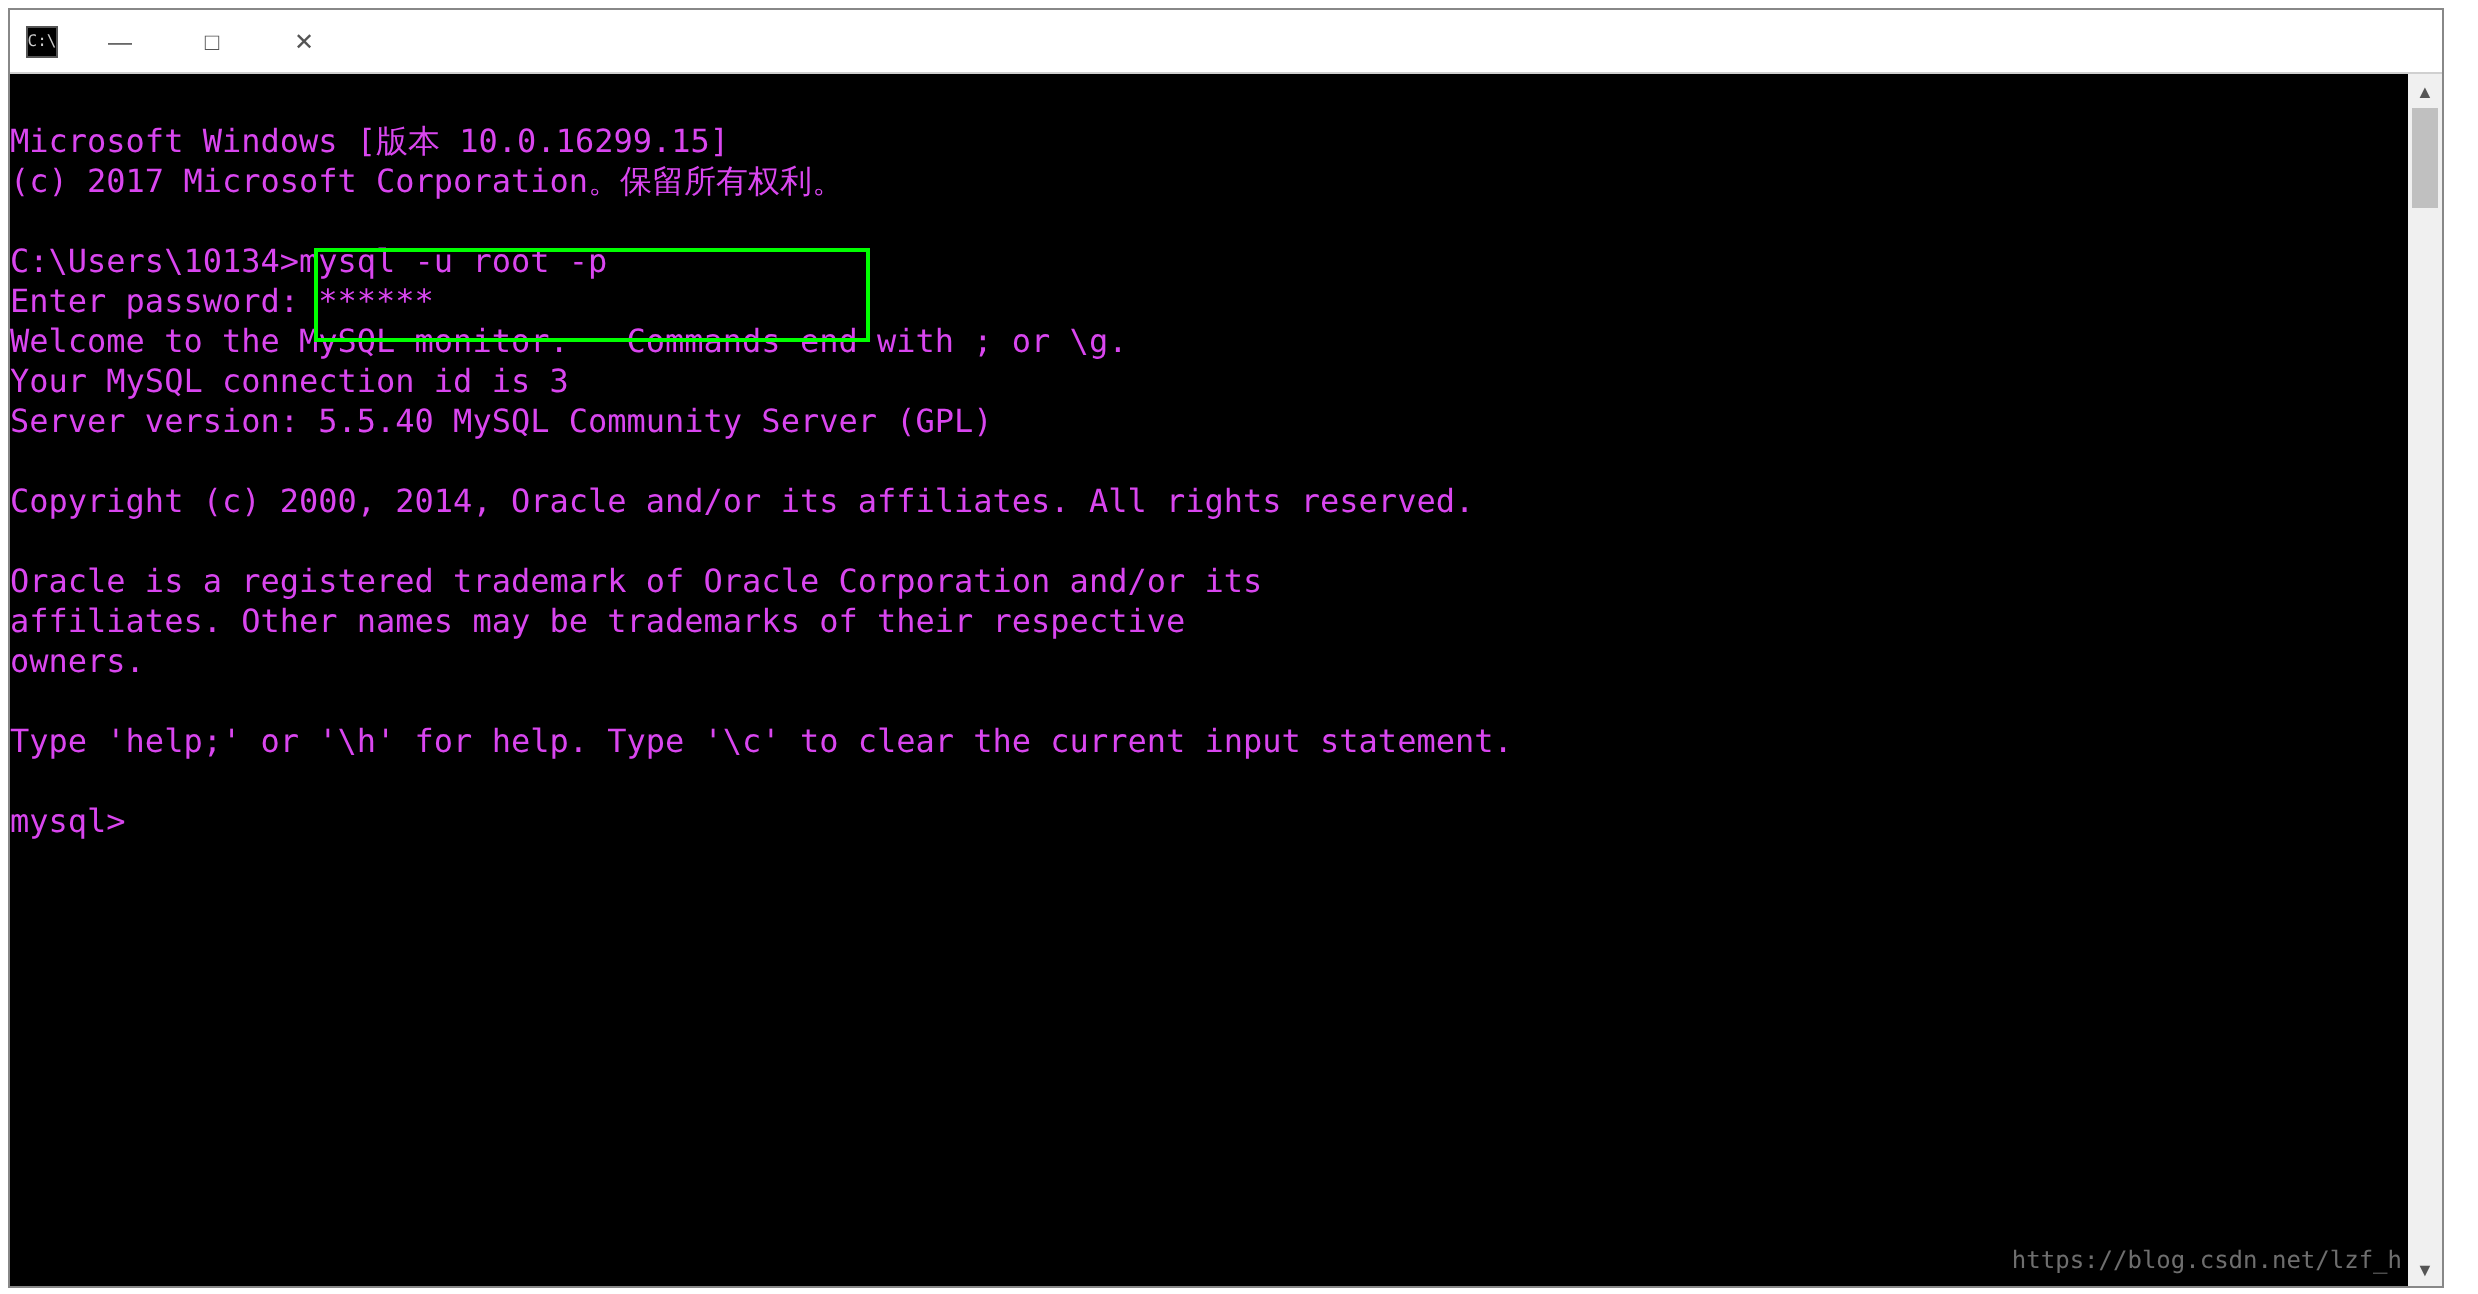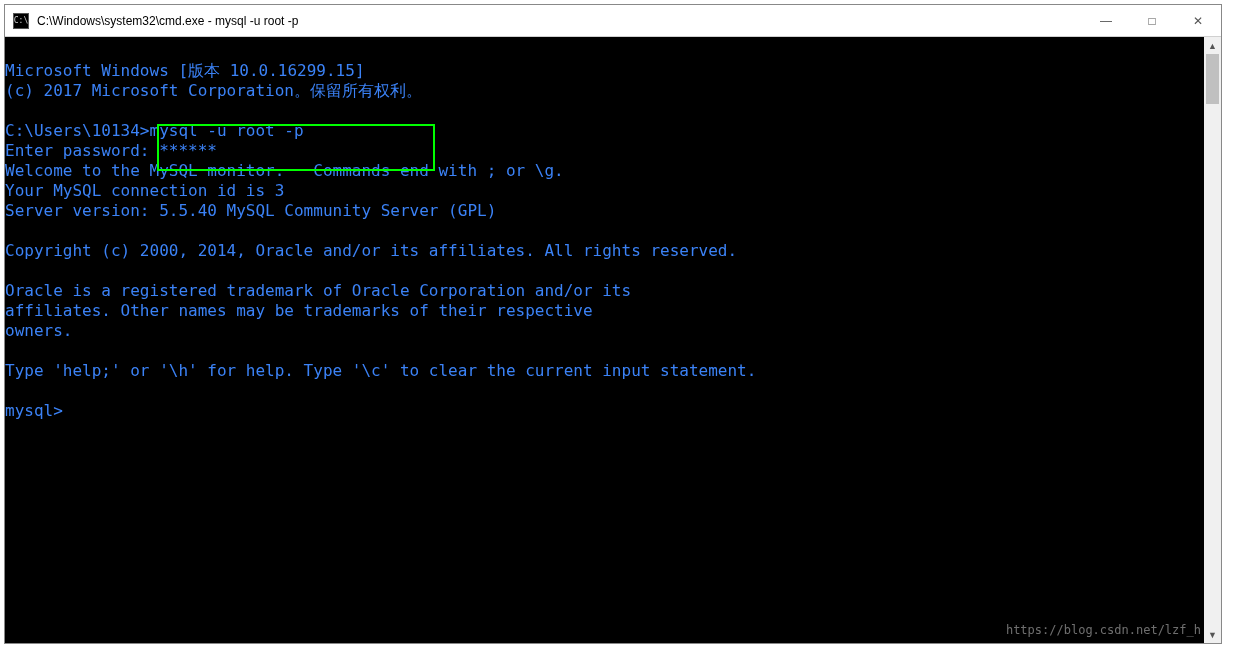--- a/index.html
+++ b/index.html
@@ -67,21 +67,21 @@
     }
     .terminal-wrap {
       flex: 1;
       display: flex;
       background: #000;
       position: relative;
     }
     .terminal {
       flex: 1;
       background: #000;
-      color: #3b82f6;
+      color: #d946ef;
       font-family: "Consolas", "NSimSun", monospace;
       font-size: 16px;
       line-height: 20px;
       padding: 4px 0 0 0;
       white-space: pre;
       overflow: hidden;
       position: relative;
     }
     .terminal .line {
       white-space: pre;
@@ -136,21 +136,20 @@
       z-index: 5;
     }
   </style>
 </head>
 <body>
 
 <div class="window">
 
   <div class="titlebar">
     <div class="titlebar-icon">C:\</div>
-    <div class="titlebar-title">C:\Windows\system32\cmd.exe - mysql  -u root -p</div>
     <div class="win-controls">
       <div class="win-btn">—</div>
       <div class="win-btn">□</div>
       <div class="win-btn close">✕</div>
     </div>
   </div>
 
   <div class="terminal-wrap">
     <div class="terminal">
 <span class="line">Microsoft Windows [版本 10.0.16299.15]</span>

